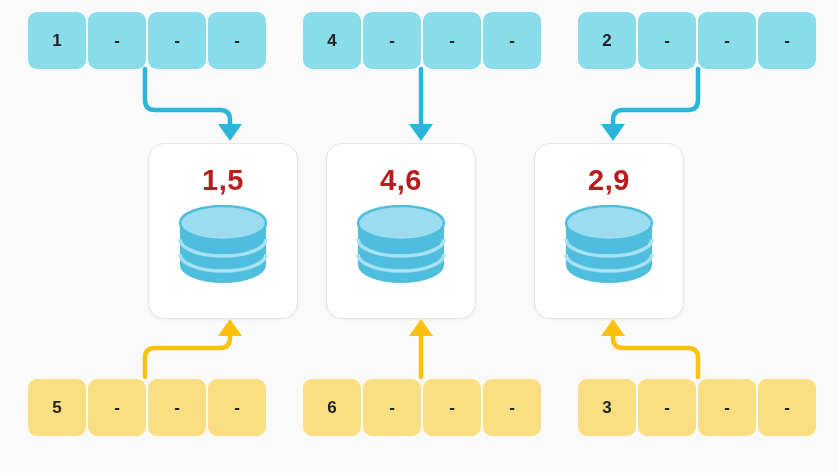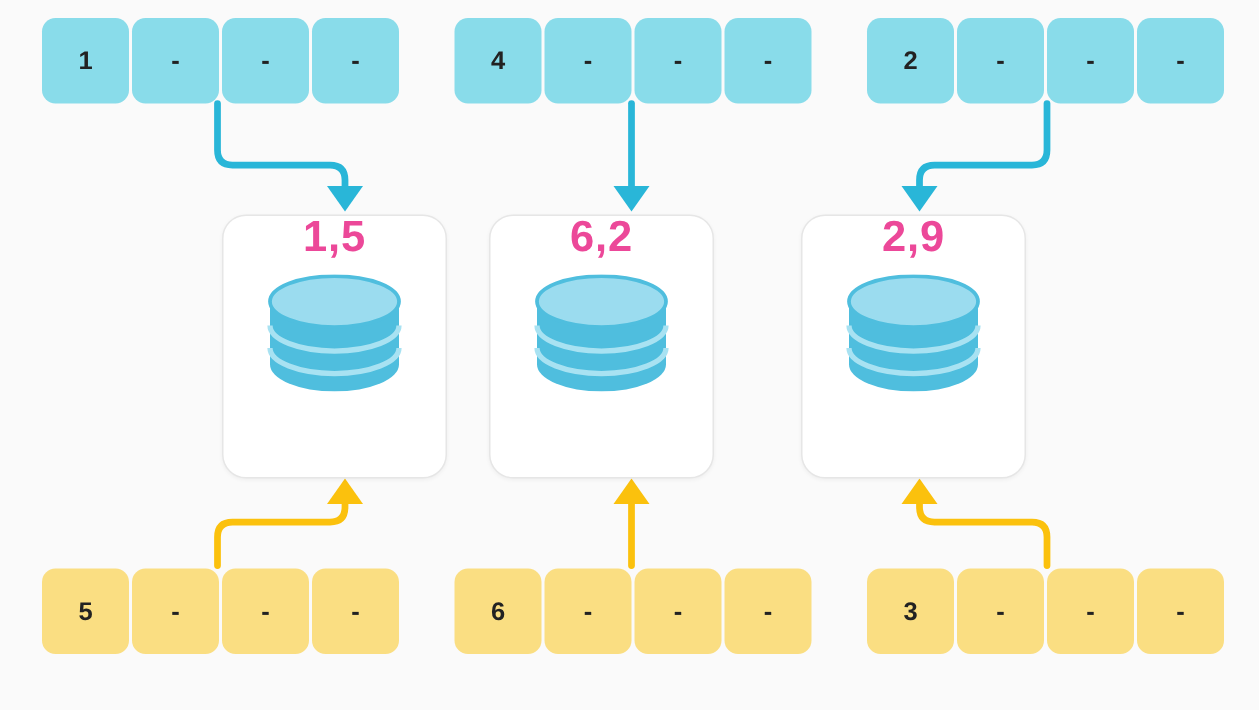--- a/index.html
+++ b/index.html
@@ -62,23 +62,24 @@
     display: flex;
     flex-direction: column;
     align-items: center;
     box-sizing: border-box;
   }
   .card-1 { left: 148px; top: 143px; }
   .card-2 { left: 326px; top: 143px; }
   .card-3 { left: 534px; top: 143px; }
 
   .node-label {
+    margin-top: 22px;
     font-size: 29px;
     font-weight: bold;
-    color: #ec4899;
+    color: #b91c1c;
     letter-spacing: 0.5px;
     line-height: 1;
   }
   .db-icon {
     margin-top: 10px;
     width: 94px;
     height: 78px;
   }
 
   
@@ -171,21 +172,21 @@
     <svg class="db-icon" viewBox="0 0 94 78">
       <path d="M4,18 L4,60 a43,18 0 0 0 86,0 L90,18 Z" fill="#4FBEDE"></path>
       <ellipse cx="47" cy="18" rx="43" ry="17" fill="#9BDCEF"></ellipse>
       <ellipse cx="47" cy="18" rx="43" ry="17" fill="none" stroke="#4FBEDE" stroke-width="2.5"></ellipse>
       <path d="M4,34 a43,17 0 0 0 86,0" fill="none" stroke="#A8E2F2" stroke-width="3.5"></path>
       <path d="M4,49 a43,17 0 0 0 86,0" fill="none" stroke="#A8E2F2" stroke-width="3.5"></path>
     </svg>
   </div>
 
   <div class="node-card card-2">
-    <div class="node-label">6,2</div>
+    <div class="node-label">4,6</div>
     <svg class="db-icon" viewBox="0 0 94 78">
       <path d="M4,18 L4,60 a43,18 0 0 0 86,0 L90,18 Z" fill="#4FBEDE"></path>
       <ellipse cx="47" cy="18" rx="43" ry="17" fill="#9BDCEF"></ellipse>
       <ellipse cx="47" cy="18" rx="43" ry="17" fill="none" stroke="#4FBEDE" stroke-width="2.5"></ellipse>
       <path d="M4,34 a43,17 0 0 0 86,0" fill="none" stroke="#A8E2F2" stroke-width="3.5"></path>
       <path d="M4,49 a43,17 0 0 0 86,0" fill="none" stroke="#A8E2F2" stroke-width="3.5"></path>
     </svg>
   </div>
 
   <div class="node-card card-3">

